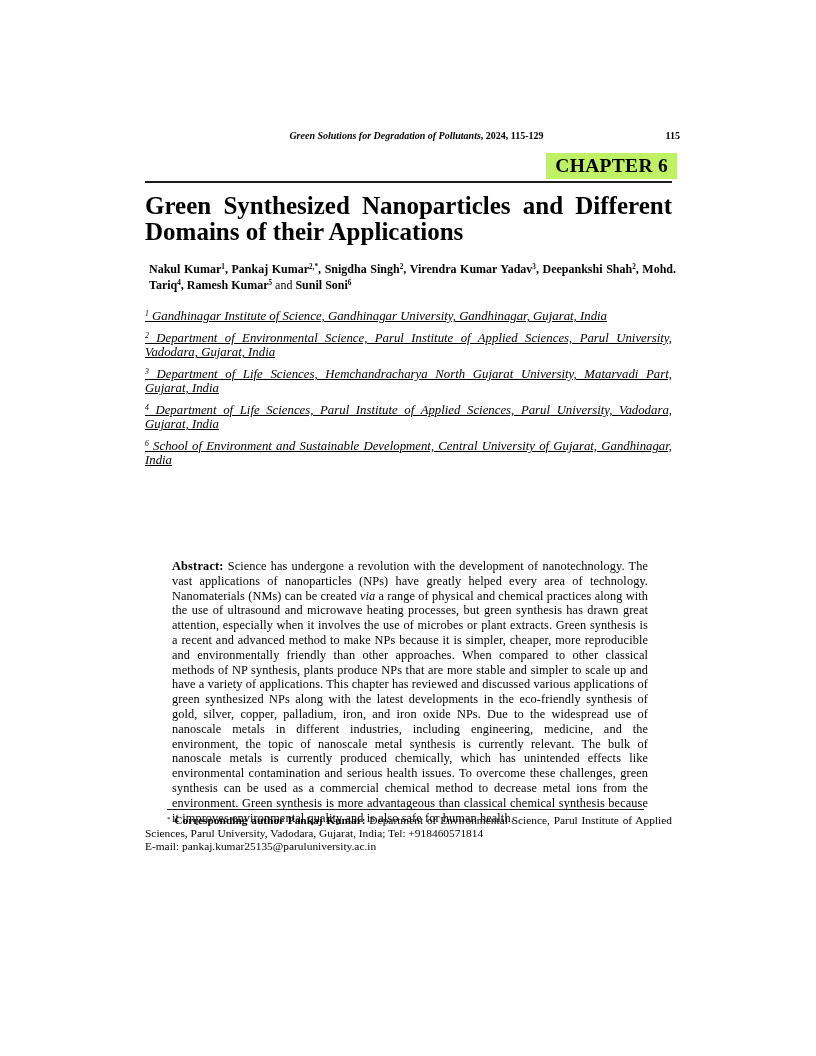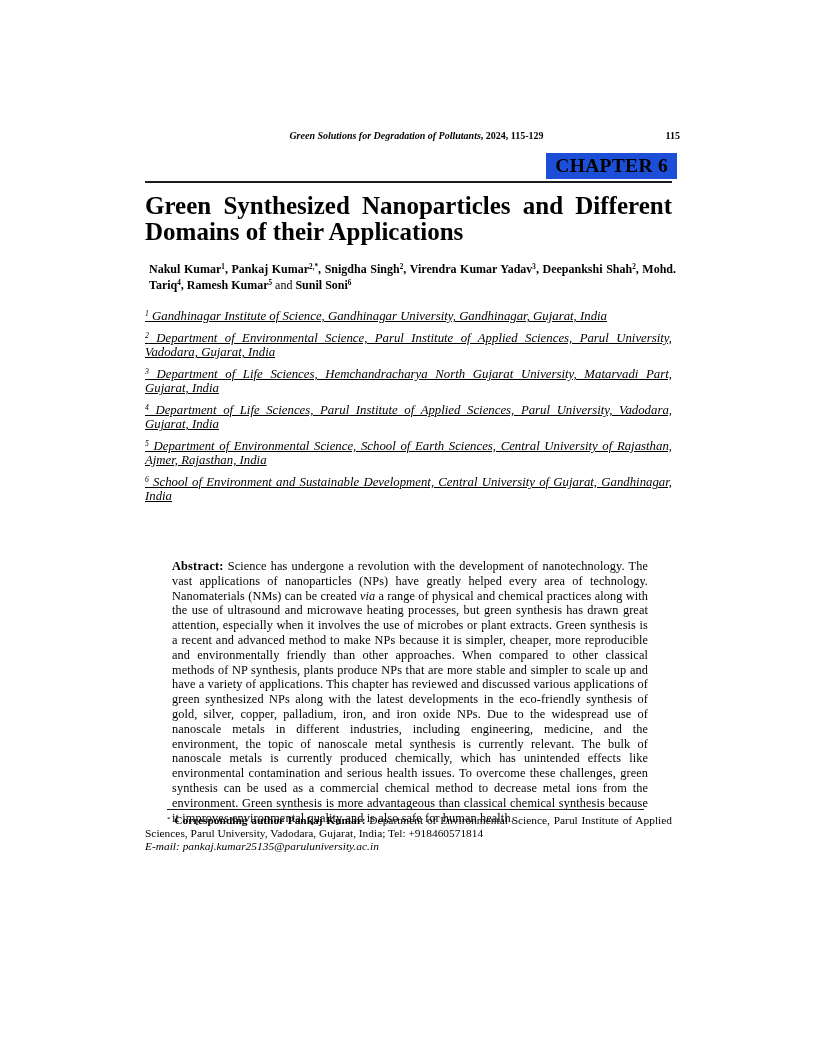--- a/index.html
+++ b/index.html
@@ -58,52 +58,51 @@
     font-size:12.3px;line-height:14.8px;letter-spacing:0.1px;
     text-align:justify;
     margin-top:44px;
   }
   .abstract b{letter-spacing:0.2px;}
 
   
   .footnote-rule{position:absolute;top:809px;left:22px;width:477px;border-top:1.4px solid #1c1c1c;}
   .footnote{position:absolute;top:814px;left:0;width:527px;font-size:11.4px;line-height:13.2px;}
   .footnote-main{margin:0;text-indent:22px;text-align:justify;}
-  .footnote-email{margin:0;font-style:italic;}
+  .footnote-email{margin:0;}
 
   
   .colophon{
     position:absolute;top:861px;left:0;width:488px;
     text-align:center;font-weight:bold;font-size:12px;line-height:13.5px;
   }
 </style>
 </head>
 <body>
 
 <div class="page">
   <div class="content">
 
     <div class="running-header">
       <div class="rh-center"><span class="rh-book">Green Solutions for Degradation of Pollutants</span><span class="rh-issue">, 2024, 115-129</span></div>
       <span class="rh-page">115</span>
     </div>
 
-    <div class="chapter-badge" style="background: #1d4ed8;">CHAPTER 6</div>
+    <div class="chapter-badge" style="background: #bef264;">CHAPTER 6</div>
     <div class="top-rule"></div>
 
     <h1 class="title">Green Synthesized Nanoparticles and Different Domains of their Applications</h1>
 
     <p class="authors"><b>Nakul Kumar<sup>1</sup></b><span class="author-sep">, </span><b>Pankaj Kumar<sup>2,*</sup></b><span class="author-sep">, </span><b>Snigdha Singh<sup>2</sup></b><span class="author-sep">, </span><b>Virendra Kumar Yadav<sup>3</sup></b><span class="author-sep">, </span><b>Deepankshi Shah<sup>2</sup></b><span class="author-sep">, </span><b>Mohd. Tariq<sup>4</sup></b><span class="author-sep">, </span><b>Ramesh Kumar<sup>5</sup></b><span class="author-sep plain"> and </span><b>Sunil Soni<sup>6</sup></b></p>
 
     <div class="affiliations">
         <p class="affil"><sup>1</sup> Gandhinagar Institute of Science, Gandhinagar University, Gandhinagar, Gujarat, India</p>
         <p class="affil"><sup>2</sup> Department of Environmental Science, Parul Institute of Applied Sciences, Parul University, Vadodara, Gujarat, India</p>
         <p class="affil"><sup>3</sup> Department of Life Sciences, Hemchandracharya North Gujarat University, Matarvadi Part, Gujarat, India</p>
         <p class="affil"><sup>4</sup> Department of Life Sciences, Parul Institute of Applied Sciences, Parul University, Vadodara, Gujarat, India</p>
-        <p class="affil"><sup>5</sup> Department of Environmental Science, School of Earth Sciences, Central University of Rajasthan, Ajmer, Rajasthan, India</p>
         <p class="affil"><sup>6</sup> School of Environment and Sustainable Development, Central University of Gujarat, Gandhinagar, India</p>
       </div>
 
     <div class="abstract"><b>Abstract:</b> <span>Science has undergone a revolution with the development of nanotechnology. The vast applications of nanoparticles (NPs) have greatly helped every area of technology. Nanomaterials (NMs) can be created</span> <i>via</i> <span>a range of physical and chemical practices along with the use of ultrasound and microwave heating processes, but green synthesis has drawn great attention, especially when it involves the use of microbes or plant extracts. Green synthesis is a recent and advanced method to make NPs because it is simpler, cheaper, more reproducible and environmentally friendly than other approaches. When compared to other classical methods of NP synthesis, plants produce NPs that are more stable and simpler to scale up and have a variety of applications. This chapter has reviewed and discussed various applications of green synthesized NPs along with the latest developments in the eco-friendly synthesis of gold, silver, copper, palladium, iron, and iron oxide NPs. Due to the widespread use of nanoscale metals in different industries, including engineering, medicine, and the environment, the topic of nanoscale metal synthesis is currently relevant. The bulk of nanoscale metals is currently produced chemically, which has unintended effects like environmental contamination and serious health issues. To overcome these challenges, green synthesis can be used as a commercial chemical method to decrease metal ions from the environment. Green synthesis is more advantageous than classical chemical synthesis because it improves environmental quality and is also safe for human health.</span></div>
 
     <div class="footnote-rule"></div>
     <div class="footnote">
       <p class="footnote-main"><sup>*</sup> <b>Corresponding author Pankaj Kumar:</b> <span>Department of Environmental Science, Parul Institute of Applied Sciences, Parul University, Vadodara, Gujarat, India; Tel: +918460571814</span></p>
       <p class="footnote-email">E-mail: pankaj.kumar25135@paruluniversity.ac.in</p>
     </div>

